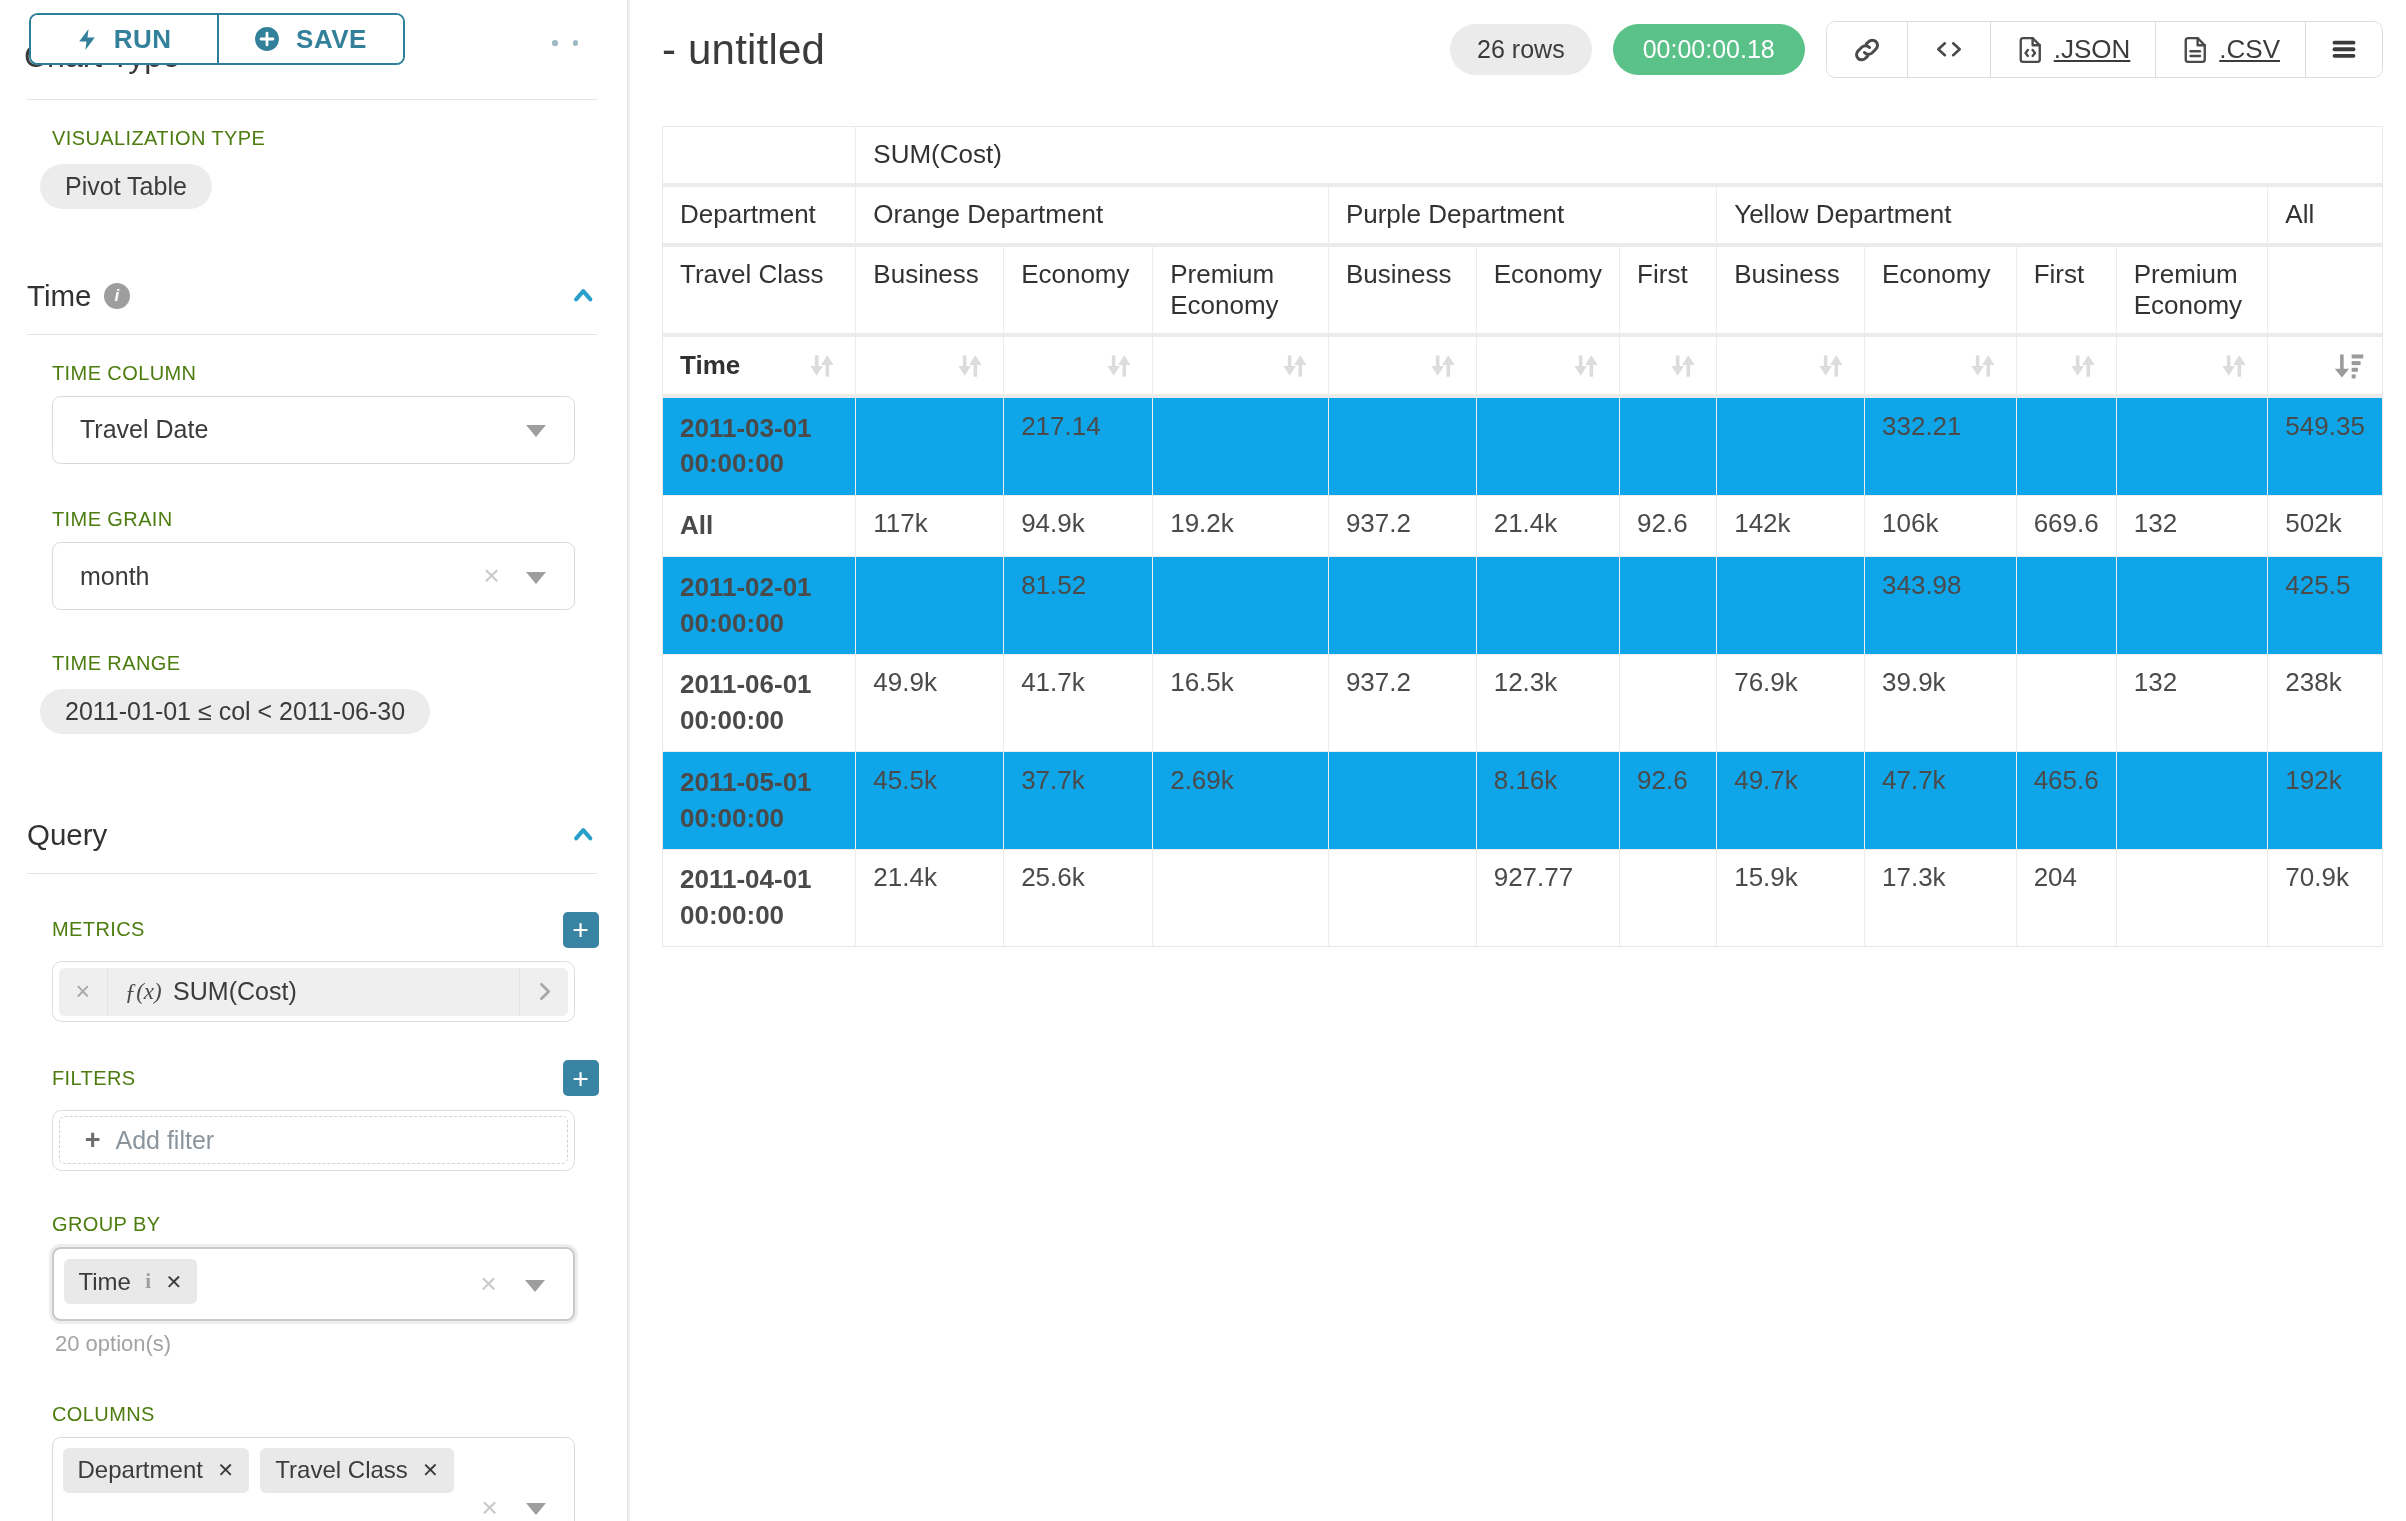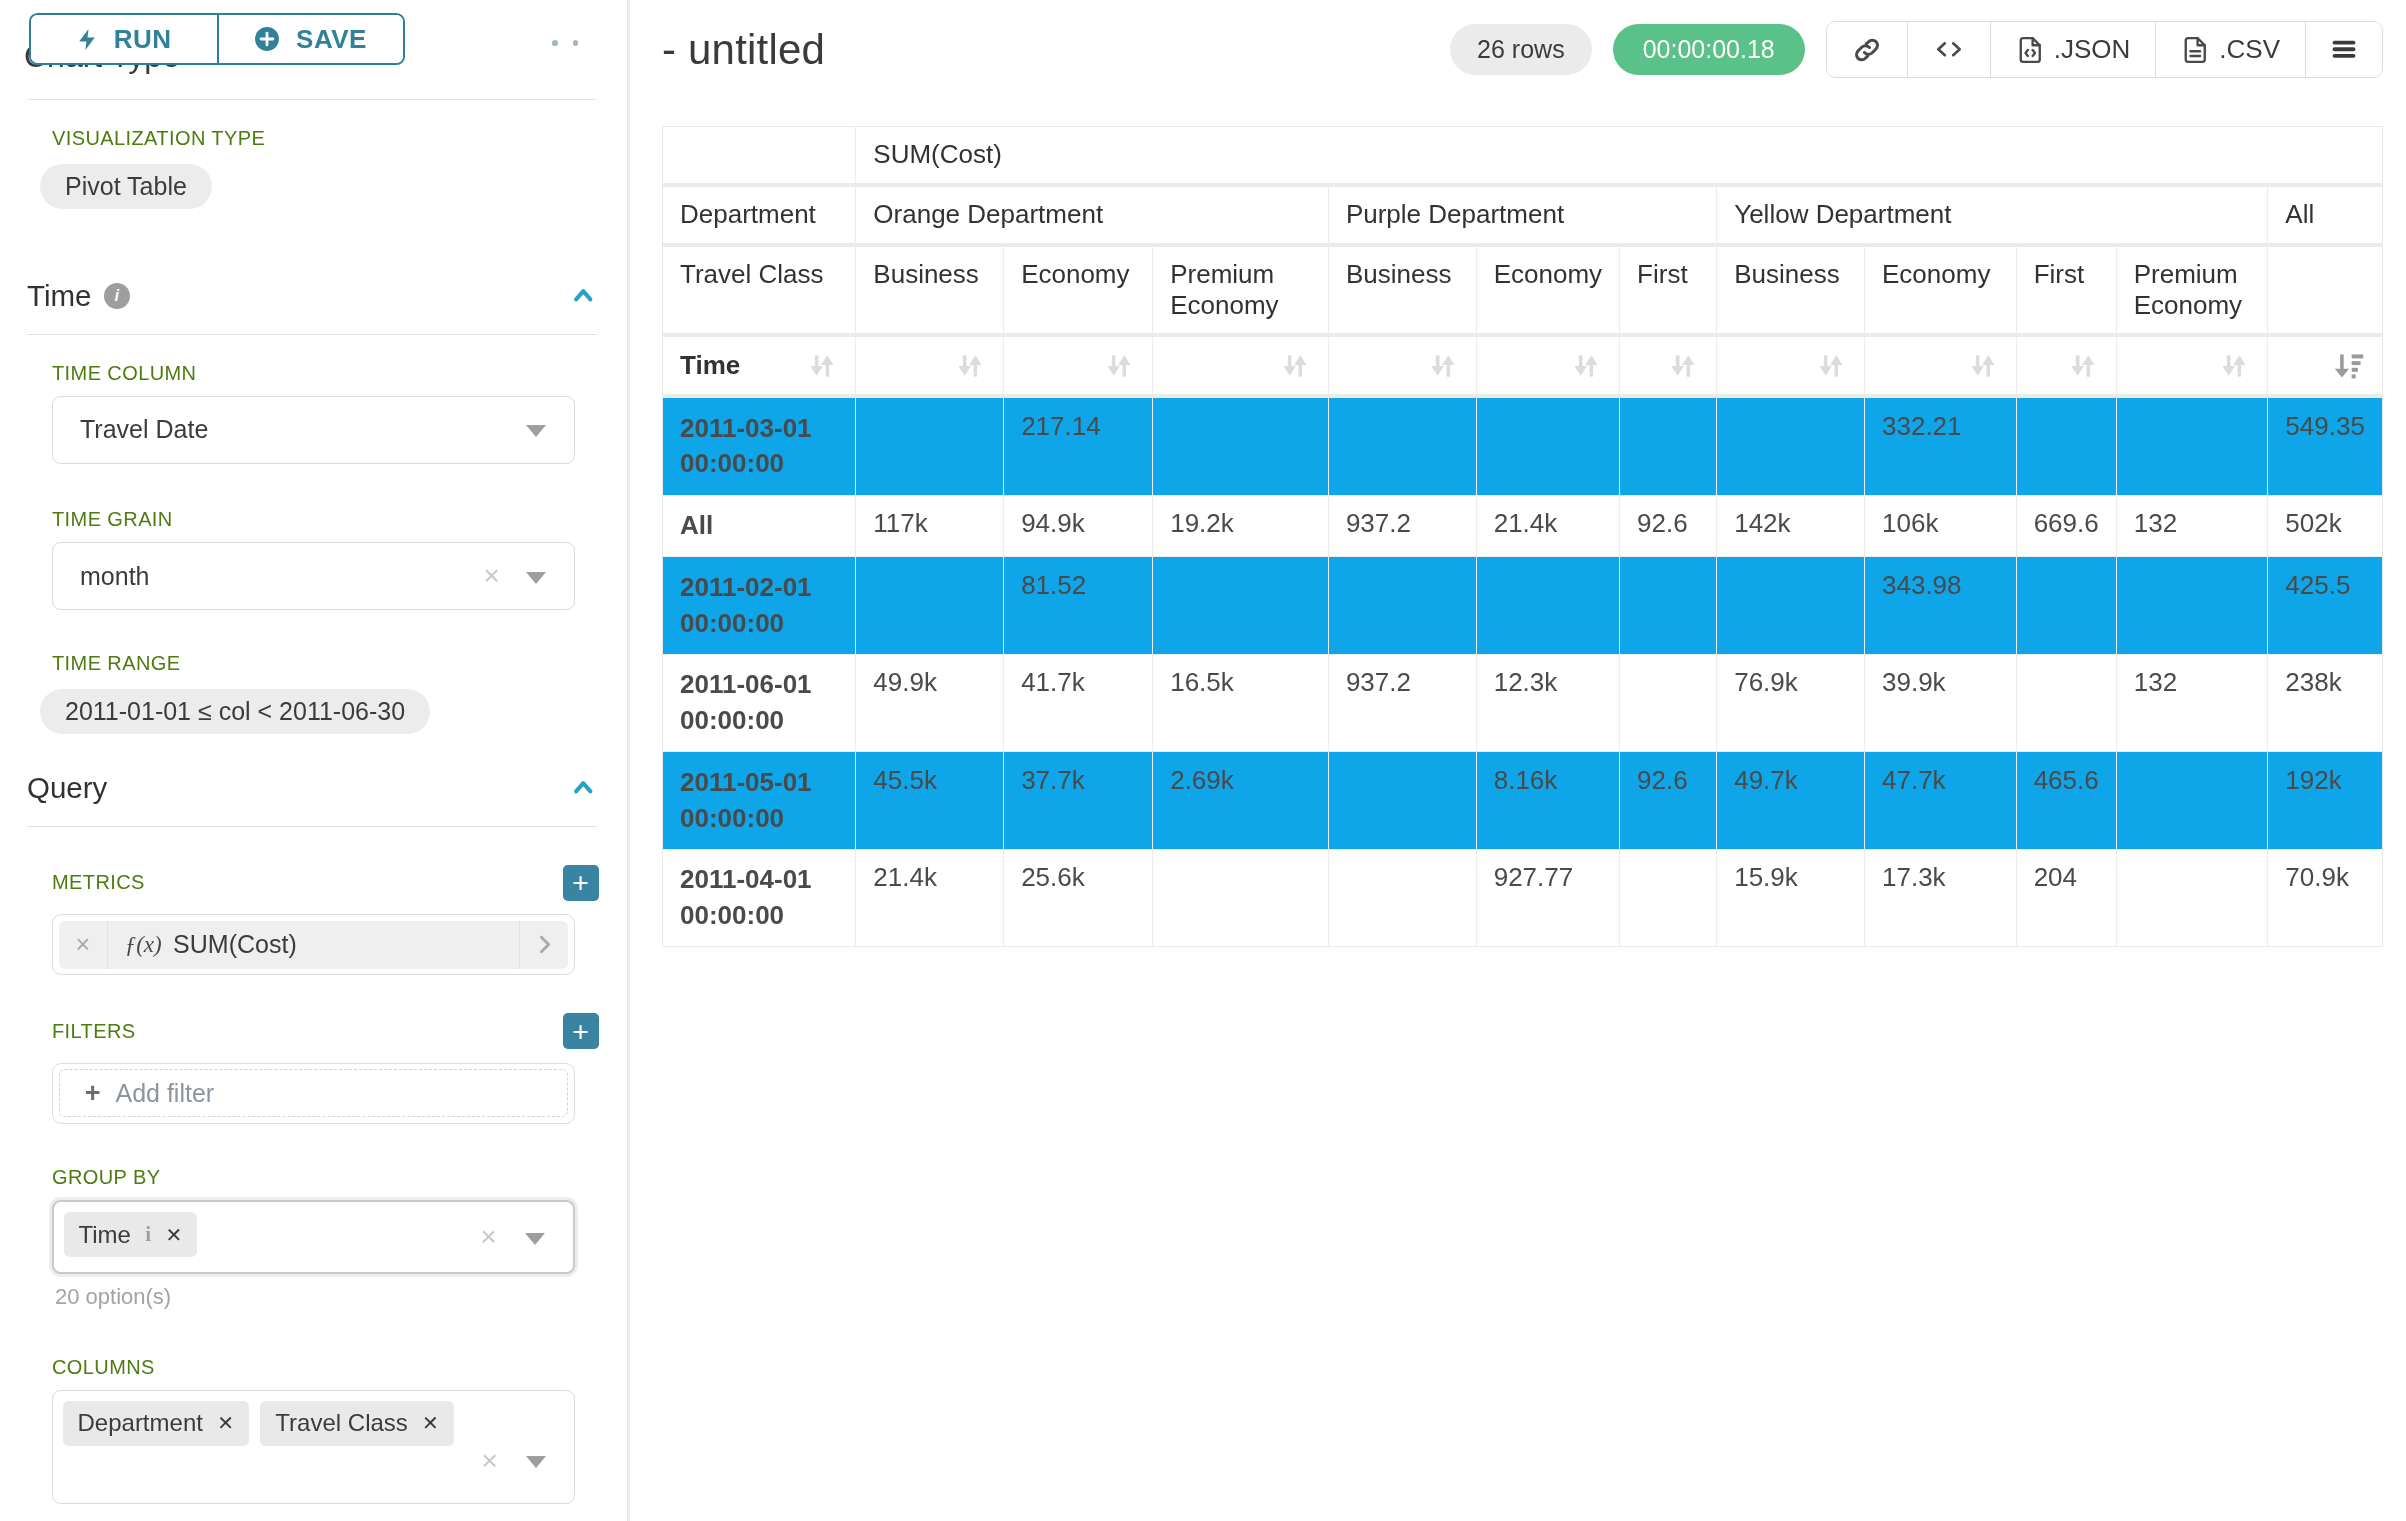--- a/index.html
+++ b/index.html
@@ -91,21 +91,21 @@
 
   
   main { flex: 1; padding: 0 23px 0 34px; position: relative; }
   .main-header { display: flex; align-items: center; margin-top: 21px; }
   .page-title { font-size: 42px; font-weight: 400; color: #3b3b3b; letter-spacing: 0.2px; }
   .header-tools { margin-left: auto; display: flex; align-items: center; gap: 21px; }
   .badge { font-size: 25px; padding: 11.4px 27px; border-radius: 28.5px; white-space: nowrap; }
   .badge.rows { background: #ebebeb; color: #3b3b3b; }
   .badge.timer { background: #5ac189; color: #fff; padding: 11.4px 30px; }
   .export-group { display: flex; align-items: stretch; border: 1.9px solid #dcdcdc;
-    border-radius: 9.5px; overflow: hidden; background: #fff; height: 57px; }
+    border-radius: 9.5px; overflow: hidden; background: #fff; height: 57px; text-decoration: underline; }
   .export-group button { display: flex; align-items: center; justify-content: center; gap: 9.5px;
     background: #fff; border: none; border-right: 1.9px solid #dcdcdc; padding: 0 25px;
     font-family: inherit; font-size: 26px; color: #3b3b3b; cursor: pointer; }
   .export-group button:last-child { border-right: none; }
 
   
   .table-wrap { margin-top: 48px; }
   table.pivot { border-collapse: separate; border-spacing: 0; border: 1.9px solid #e8e8e8;
     background: #fff; table-layout: fixed; }
   table.pivot td { border-right: 1.9px solid #ececec; vertical-align: top; text-align: left;
@@ -186,21 +186,21 @@
     <div class="ctl-label" style="margin-top:44px">TIME GRAIN</div>
     <div class="select">
       <span class="sel-value">month</span>
       <span class="sel-clear">×</span>
       <span class="caret"></span>
     </div>
 
     <div class="ctl-label" style="margin-top:42px">TIME RANGE</div>
     <span class="pill" style="margin-left:40px">2011-01-01 ≤ col &lt; 2011-06-30</span>
 
-    <div class="section-head" style="margin-top:37px">
+    <div class="section-head" style="margin-top:84px">
       <span class="sec-title">Query</span>
       <svg class="ic sec-chevron" width="28.5" height="28.5" viewBox="0 0 24 24" fill="none" stroke="#29a0c9" stroke-width="3.4" stroke-linecap="round" stroke-linejoin="round">
           <polyline points="6 15.5 12 8.5 18 15.5"></polyline>
         </svg>
     </div>
     <hr class="sec-divider">
 
     <div class="label-row">
       <div class="ctl-label">METRICS</div>
       <button class="plus-btn">+</button>

